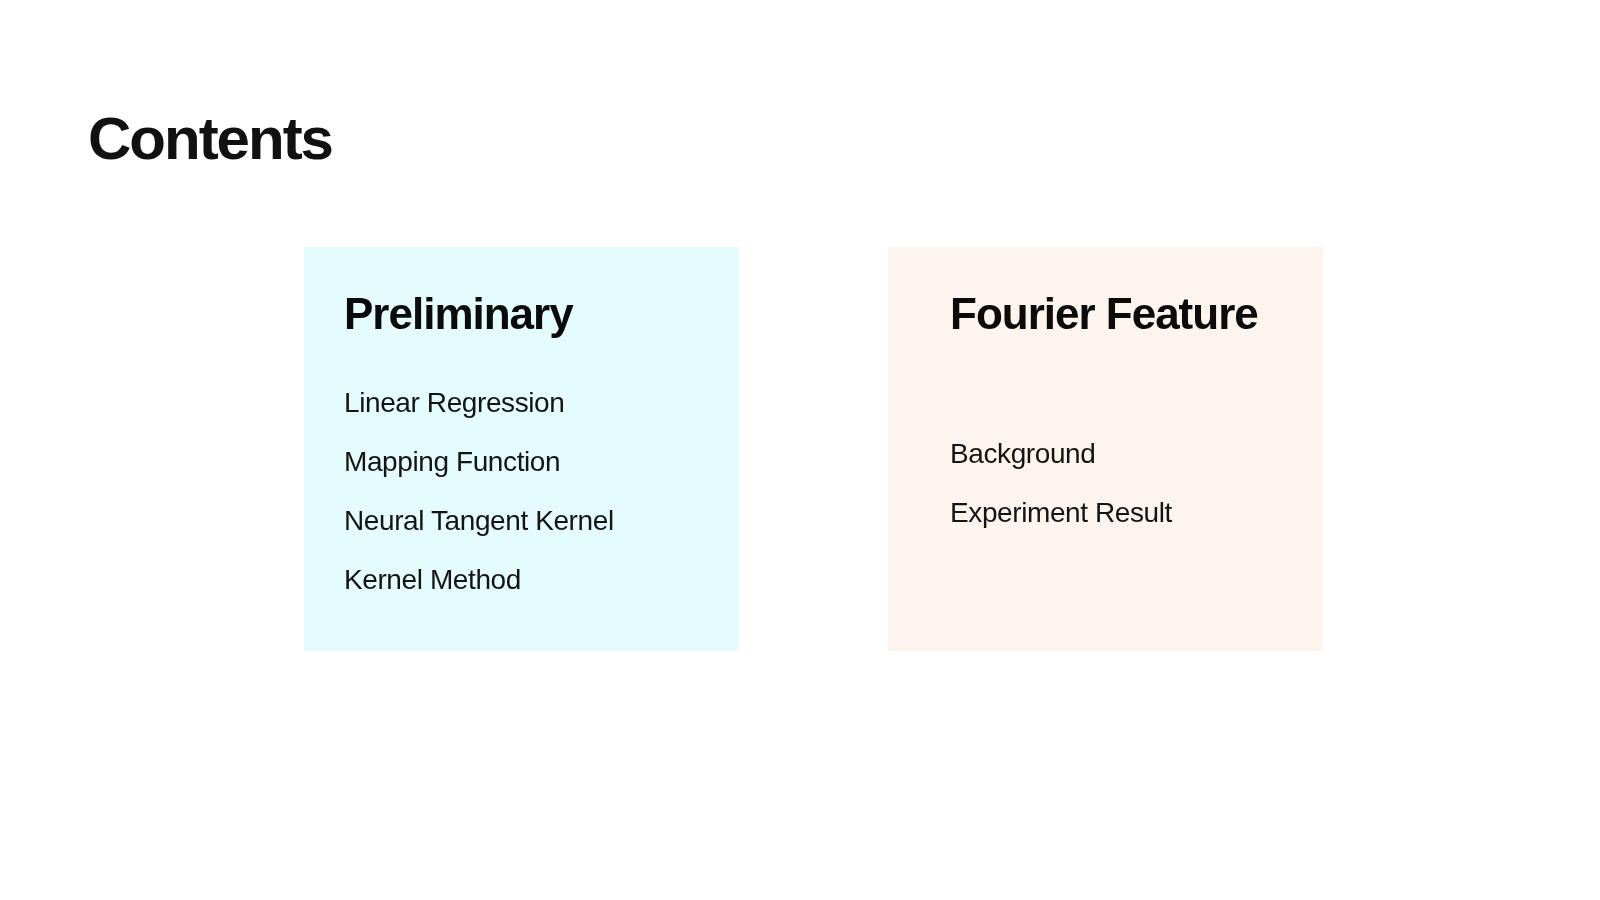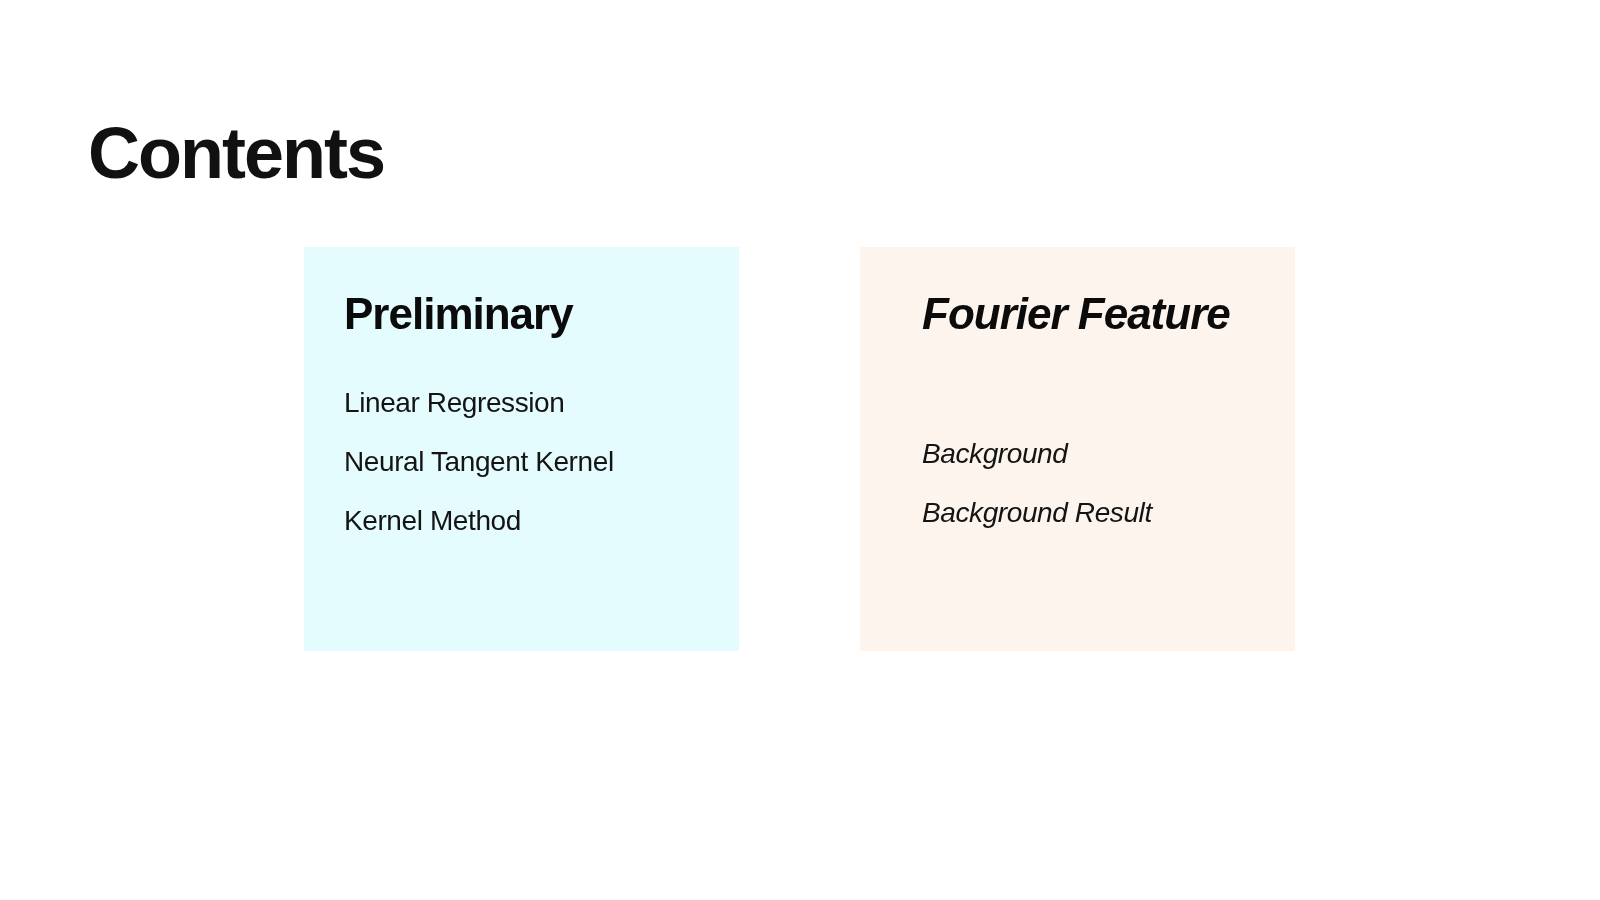--- a/index.html
+++ b/index.html
@@ -13,36 +13,36 @@
     height: 900px;
     background: #ffffff;
     overflow: hidden;
     font-family: "Liberation Sans", sans-serif;
     color: #111111;
   }
   .slide-title {
     position: absolute;
     left: 88px;
     top: 66px;
-    font-size: 72px;
+    font-size: 60px;
     font-weight: 700;
     letter-spacing: -2px;
     color: #111111;
     line-height: 1.1;
   }
   .card {
     position: absolute;
     top: 247px;
     width: 435px;
     height: 404px;
     box-sizing: border-box;
     padding: 42px 30px 0 62px;
   }
   .card-preliminary { left: 304px; }
-  .card-fourier     { left: 860px; font-style: italic; }
+  .card-fourier     { left: 888px; }
   .card-heading {
     margin: 0;
     font-size: 44px;
     font-weight: 700;
     letter-spacing: -1px;
     color: #0b0b0b;
     line-height: 1.15;
   }
   .card-items {
     list-style: none;
@@ -64,26 +64,27 @@
 <body>
 
 <div class="slide" style="background-color: rgb(255, 255, 255);">
 
   <h1 class="slide-title">Contents</h1>
 
   <section class="card card-preliminary" style="background-color: rgb(229, 252, 254); padding-left: 40px;">
     <h2 class="card-heading">Preliminary</h2>
     <ul class="card-items">
       <li>Linear Regression</li>
+      <li>Mapping Function</li>
       <li>Neural Tangent Kernel</li>
       <li>Kernel Method</li>
     </ul>
   </section>
 
   <section class="card card-fourier" style="background-color: rgb(253, 245, 237);">
     <h2 class="card-heading">Fourier Feature</h2>
     <ul class="card-items">
       <li>Background</li>
-      <li>Background Result</li>
+      <li>Experiment Result</li>
     </ul>
   </section>
 
 </div>
 
 </body></html>

